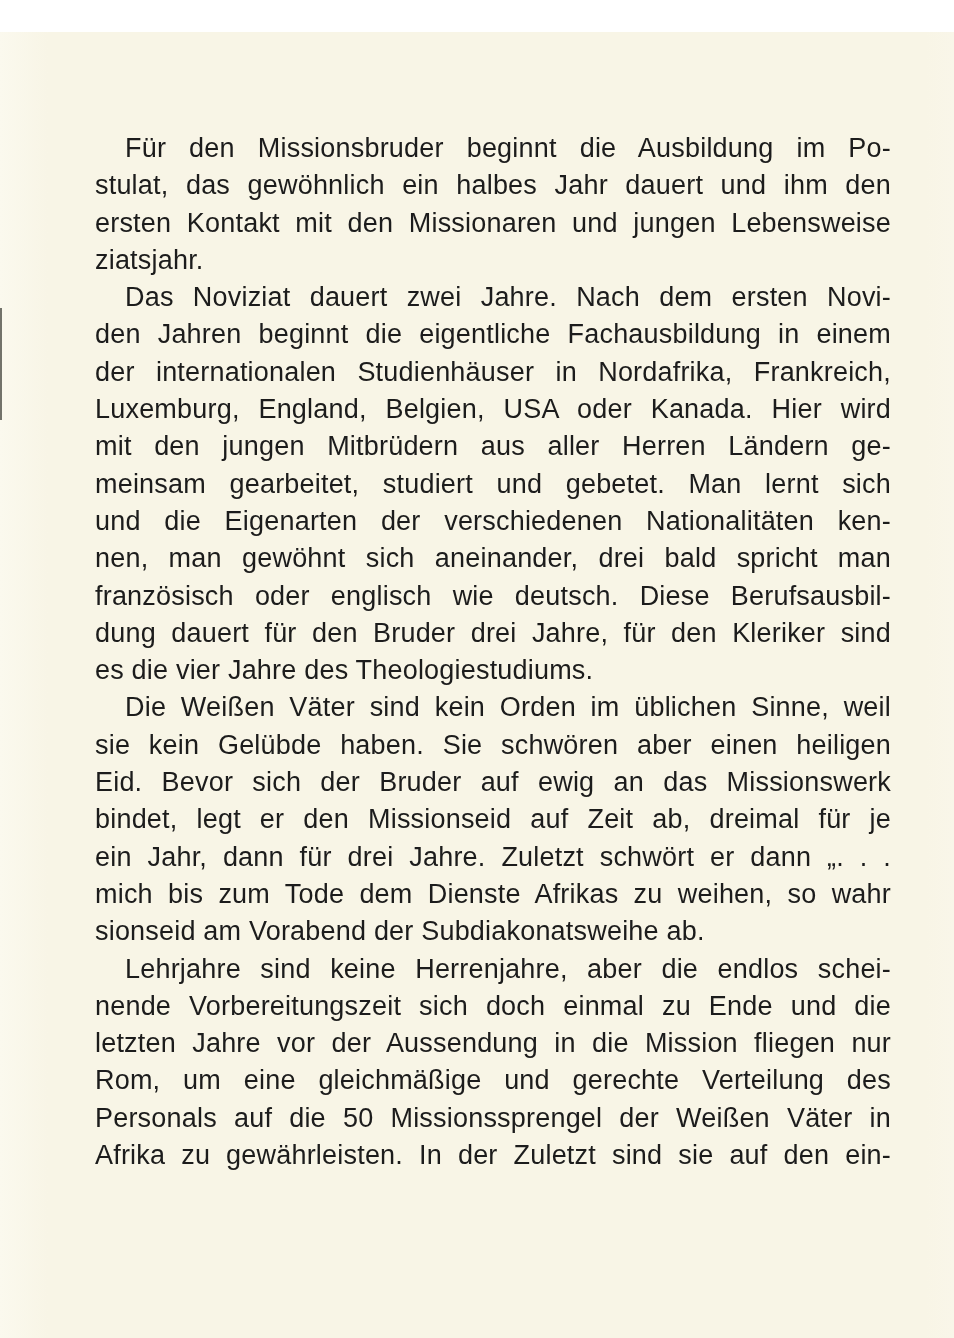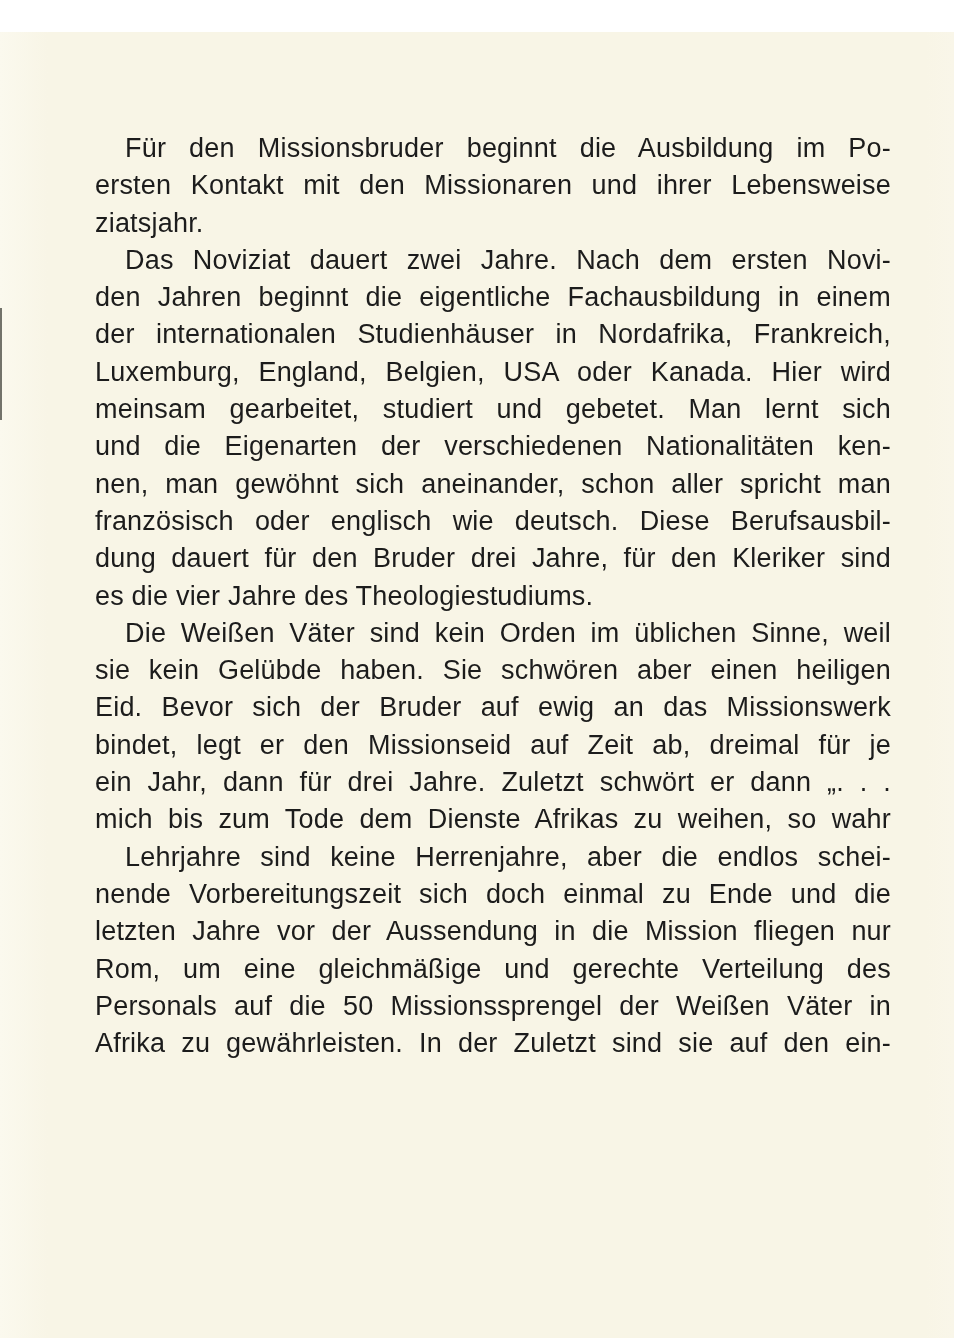--- a/index.html
+++ b/index.html
@@ -72,44 +72,47 @@
 </style>
 </head>
 <body>
 
 <div class="page" style="color: rgb(28, 28, 28); margin-top: 32px;">
 
   <div class="text-block">
 
     <div class="para">
       <div class="line indent">Für den Missionsbruder beginnt die Ausbildung im Po-</div>
-      <div class="line">ersten Kontakt mit den Missionaren und ihrer Lebensweise</div>
+      <div class="line">stulat, das gewöhnlich ein halbes Jahr dauert und ihm den</div>
+      <div class="line">ersten Kontakt mit den Missionaren und jungen Lebensweise</div>
       <div class="line end">ziatsjahr.</div>
     </div>
 
     <div class="para">
       <div class="line indent">Das Noviziat dauert zwei Jahre. Nach dem ersten Novi-</div>
       <div class="line">den Jahren beginnt die eigentliche Fachausbildung in einem</div>
       <div class="line">der internationalen Studienhäuser in Nordafrika, Frankreich,</div>
       <div class="line">Luxemburg, England, Belgien, USA oder Kanada. Hier wird</div>
+      <div class="line">mit den jungen Mitbrüdern aus aller Herren Ländern ge-</div>
       <div class="line">meinsam gearbeitet, studiert und gebetet. Man lernt sich</div>
       <div class="line">und die Eigenarten der verschiedenen Nationalitäten ken-</div>
-      <div class="line">nen, man gewöhnt sich aneinander, schon aller spricht man</div>
+      <div class="line">nen, man gewöhnt sich aneinander, drei bald spricht man</div>
       <div class="line">französisch oder englisch wie deutsch. Diese Berufsausbil-</div>
       <div class="line">dung dauert für den Bruder drei Jahre, für den Kleriker sind</div>
       <div class="line end">es die vier Jahre des Theologiestudiums.</div>
     </div>
 
     <div class="para">
       <div class="line indent">Die Weißen Väter sind kein Orden im üblichen Sinne, weil</div>
       <div class="line">sie kein Gelübde haben. Sie schwören aber einen heiligen</div>
       <div class="line">Eid. Bevor sich der Bruder auf ewig an das Missionswerk</div>
       <div class="line">bindet, legt er den Missionseid auf Zeit ab, dreimal für je</div>
       <div class="line">ein Jahr, dann für drei Jahre. Zuletzt schwört er dann „. . .</div>
       <div class="line">mich bis zum Tode dem Dienste Afrikas zu weihen, so wahr</div>
+      <div class="line end">sionseid am Vorabend der Subdiakonatsweihe ab.</div>
     </div>
 
     <div class="para">
       <div class="line indent">Lehrjahre sind keine Herrenjahre, aber die endlos schei-</div>
       <div class="line">nende Vorbereitungszeit sich doch einmal zu Ende und die</div>
       <div class="line">letzten Jahre vor der Aussendung in die Mission fliegen nur</div>
       <div class="line">Rom, um eine gleichmäßige und gerechte Verteilung des</div>
       <div class="line">Personals auf die 50 Missionssprengel der Weißen Väter in</div>
       <div class="line">Afrika zu gewährleisten. In der Zuletzt sind sie auf den ein-</div>
     </div>

